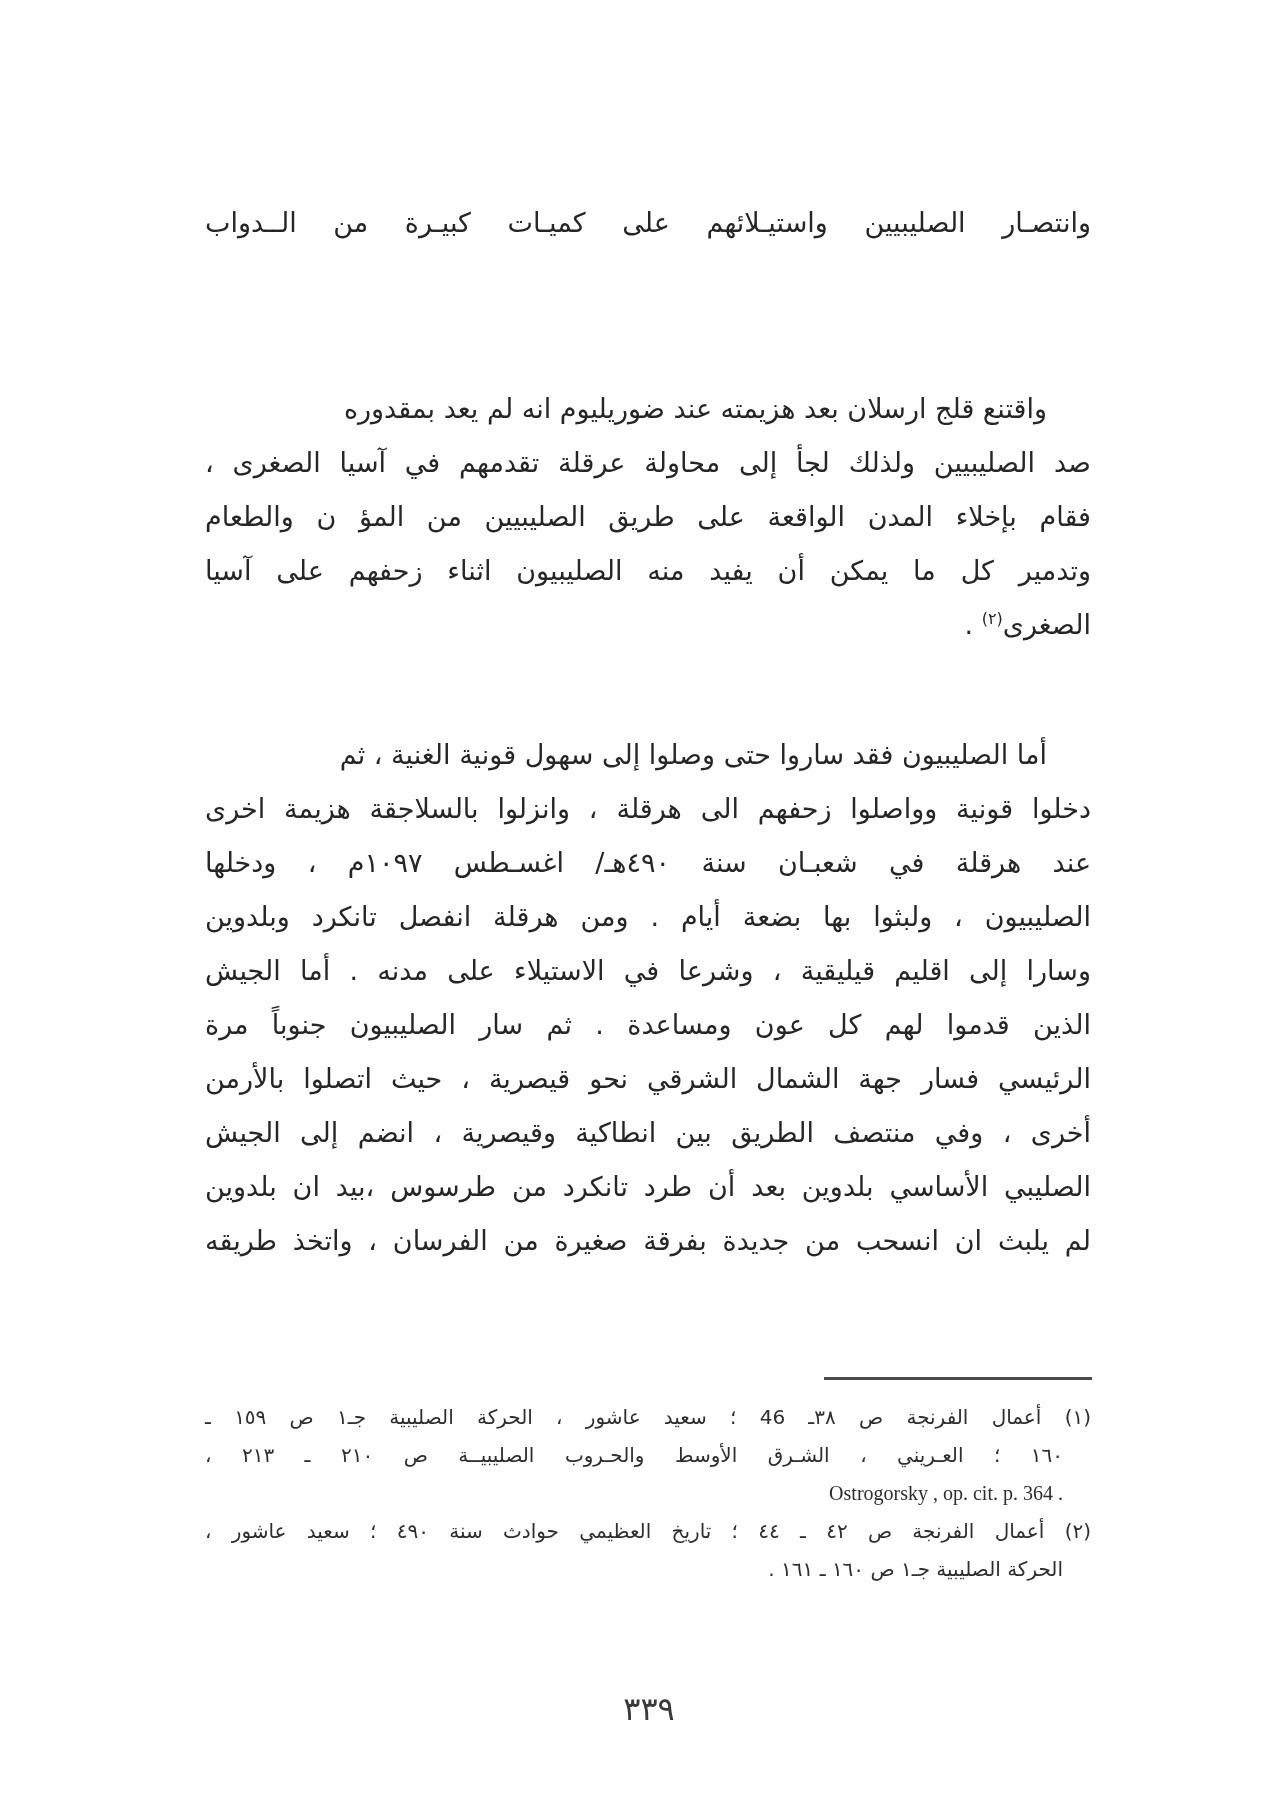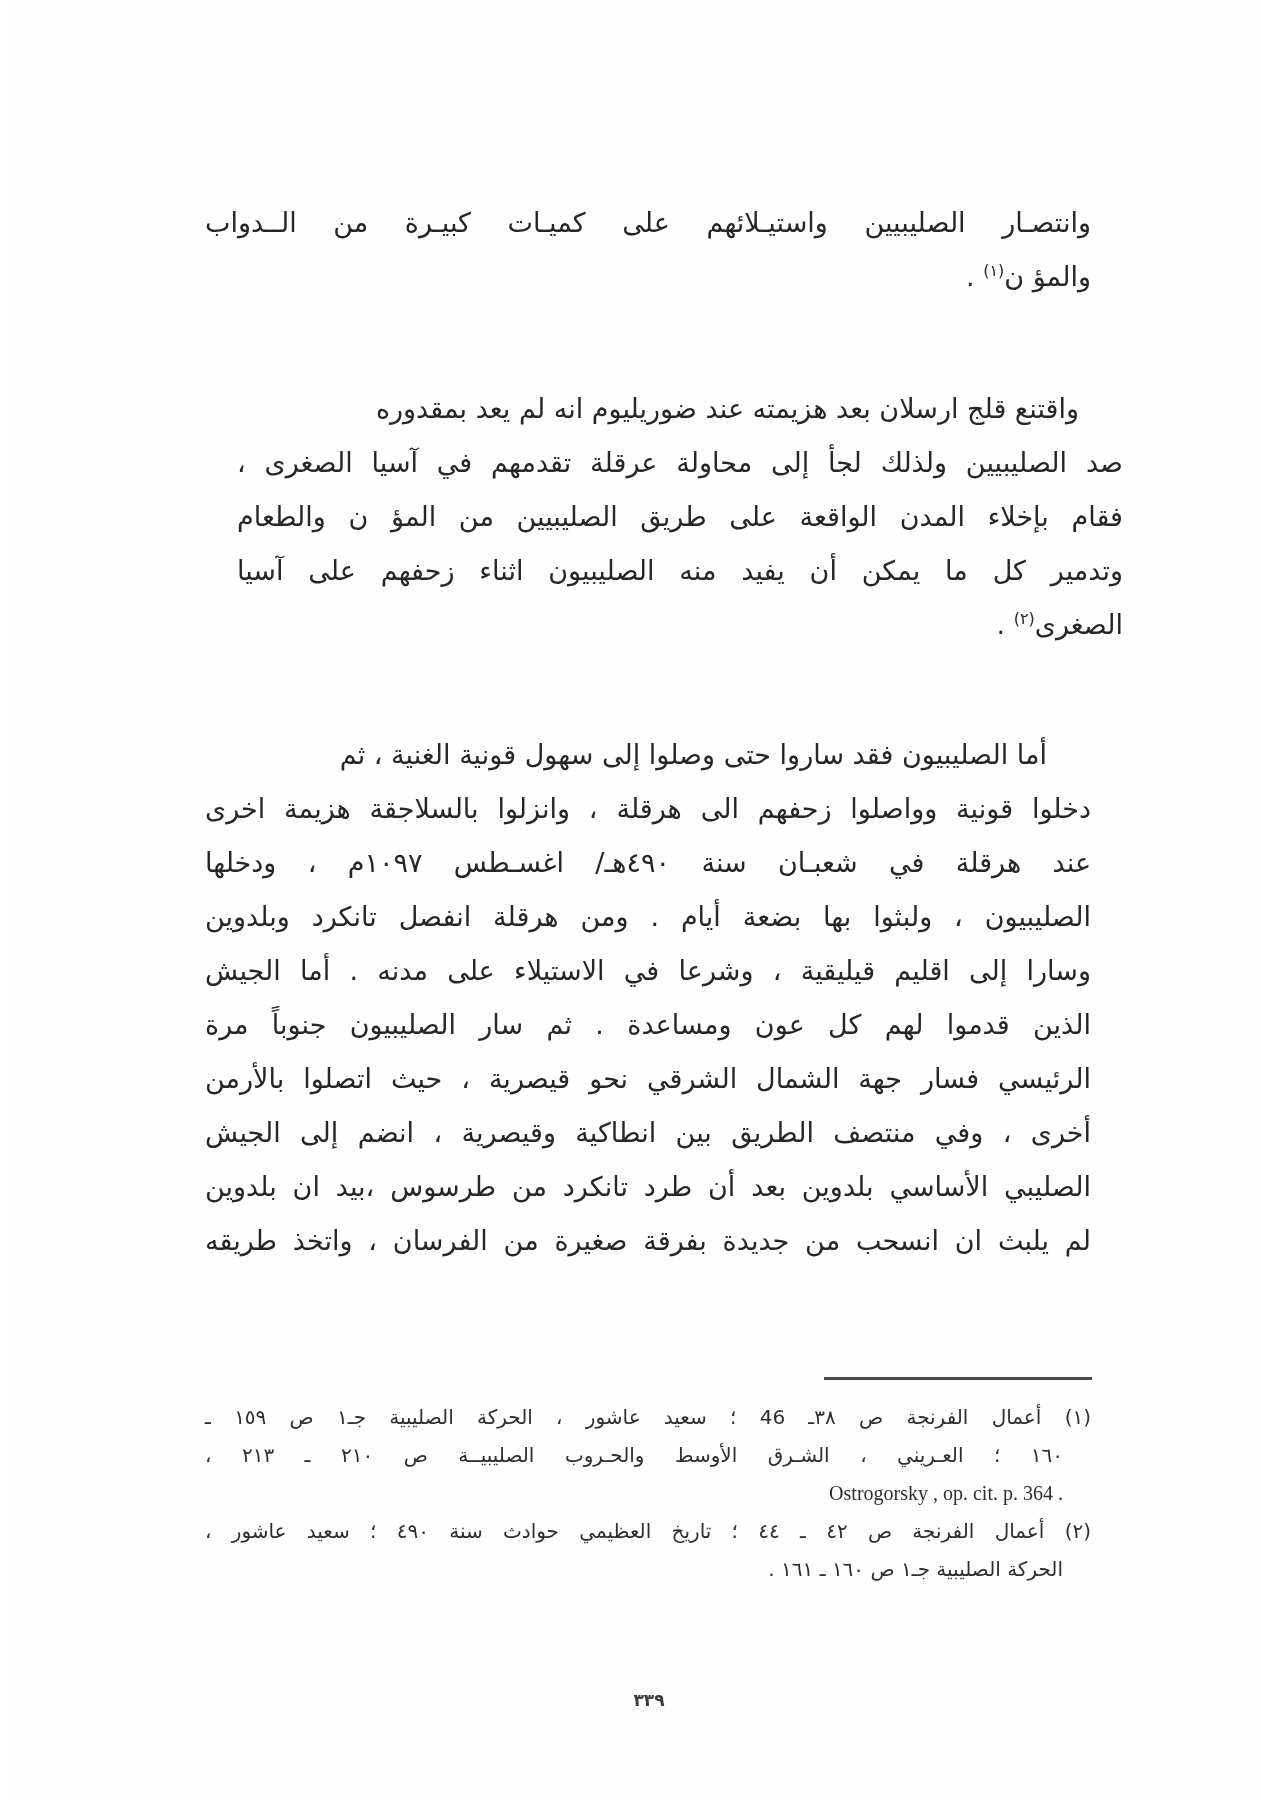--- a/index.html
+++ b/index.html
@@ -43,21 +43,21 @@
     }
     .para-line.indent {
       padding-right: 44px;
     }
     sup.fnref {
       font-size: 16px;
       vertical-align: super;
       line-height: 0;
     }
     #p1 { top: 196px; }
-    #p2 { top: 382px; margin-left: 32px; }
+    #p2 { top: 382px; }
     #p3 { top: 728px; }
 
     .footnote-rule {
       position: absolute;
       left: 815px;
       top: 1377px;
       width: 268px;
       height: 3px;
       background: #4a4a4a;
     }
@@ -96,33 +96,32 @@
     }
     .fn + .fn { margin-top: 0; }
 
     .page-number {
       position: absolute;
       left: 590px;
       top: 1690px;
       width: 100px;
       text-align: center;
       direction: rtl;
-      font-size: 17px;
-      font-weight: bold;
+      font-size: 32px;
+      font-weight: normal;
       color: #3a3a3a;
     }
   </style>
 </head>
 <body>
 
 <div class="page">
 
   <div class="text-block" id="p1">
     <span class="para-line">وانتصـار الصليبيين واستيـلائهم على كميـات كبيـرة من الــدواب</span>
-    <span class="para-line last"><span>والمؤ ن</span><sup class="fnref">(١)</sup><span> .</span></span>
   </div>
 
   <div class="text-block" id="p2">
     <span class="para-line indent last">واقتنع قلج ارسلان بعد هزيمته عند ضوريليوم انه لم يعد بمقدوره</span>
     <span class="para-line">صد الصليبيين ولذلك لجأ إلى محاولة عرقلة تقدمهم في آسيا الصغرى ،</span>
     <span class="para-line">فقام بإخلاء المدن الواقعة على طريق الصليبيين من المؤ ن والطعام</span>
     <span class="para-line">وتدمير كل ما يمكن أن يفيد منه الصليبيون اثناء زحفهم على آسيا</span>
     <span class="para-line last"><span>الصغرى</span><sup class="fnref">(٢)</sup><span> .</span></span>
   </div>
 

